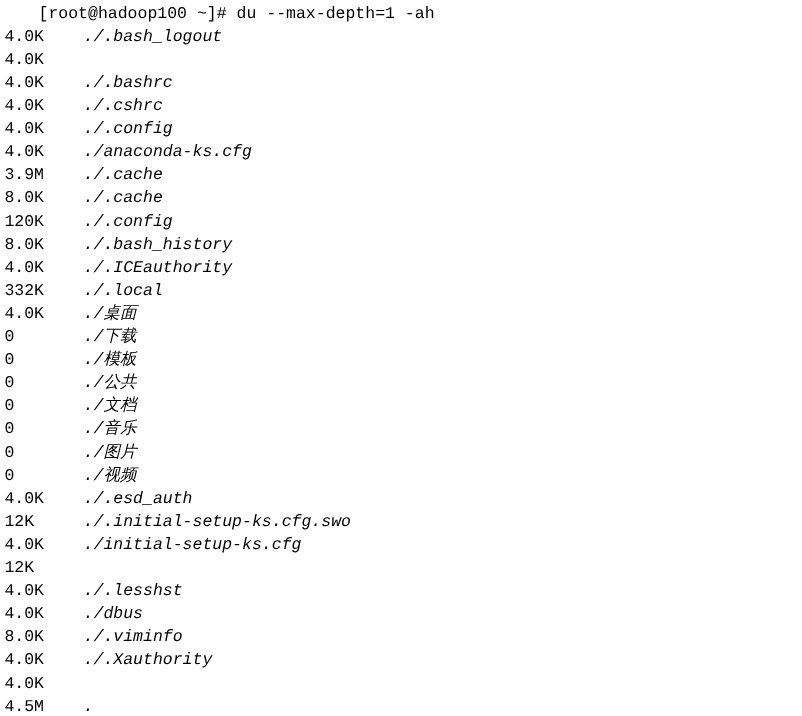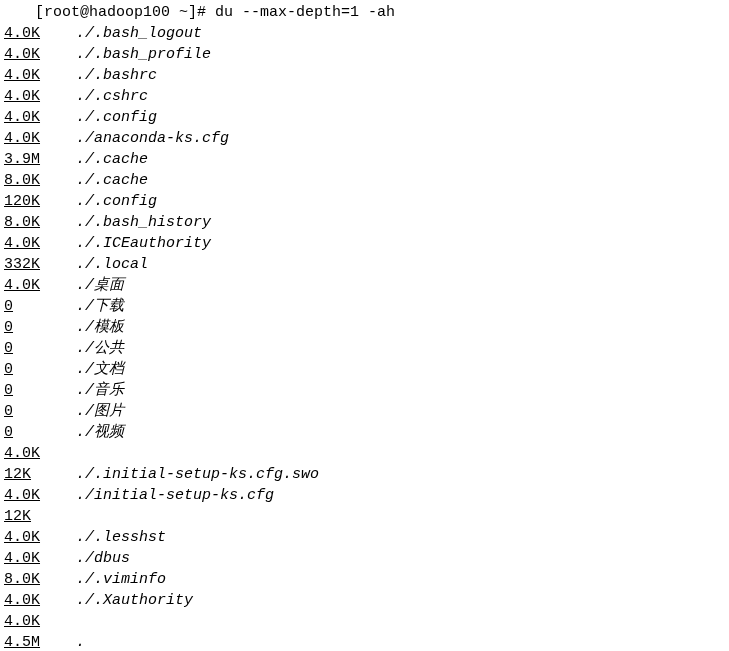--- a/index.html
+++ b/index.html
@@ -20,57 +20,56 @@
       white-space: pre;
       display: flex;
     }
     .prompt-line {
       white-space: pre;
       margin-left: 31px;
     }
     .size-col {
       display: inline-block;
       width: 72px;
-      text-decoration: underline;
     }
     .path-col {
       display: inline-block;
       font-style: italic;
     }
     .output-rows {
       display: block;
     }
   </style>
 </head>
 <body>
 
 <div>
   <div class="prompt-line"><span>[root@hadoop100 ~]# </span><span>du --max-depth=1 -ah</span></div>
   <div class="output-rows" id="output-rows">
       <div class="terminal-line"><span class="size-col">4.0K</span><span class="path-col">./.bash_logout</span></div>
-      <div class="terminal-line"><span class="size-col">4.0K</span><span class="path-col">./.bash_profile</span></div>
+      <div class="terminal-line"><span class="size-col">4.0K</span></div>
       <div class="terminal-line"><span class="size-col">4.0K</span><span class="path-col">./.bashrc</span></div>
       <div class="terminal-line"><span class="size-col">4.0K</span><span class="path-col">./.cshrc</span></div>
       <div class="terminal-line"><span class="size-col">4.0K</span><span class="path-col">./.config</span></div>
       <div class="terminal-line"><span class="size-col">4.0K</span><span class="path-col">./anaconda-ks.cfg</span></div>
       <div class="terminal-line"><span class="size-col">3.9M</span><span class="path-col">./.cache</span></div>
       <div class="terminal-line"><span class="size-col">8.0K</span><span class="path-col">./.cache</span></div>
       <div class="terminal-line"><span class="size-col">120K</span><span class="path-col">./.config</span></div>
       <div class="terminal-line"><span class="size-col">8.0K</span><span class="path-col">./.bash_history</span></div>
       <div class="terminal-line"><span class="size-col">4.0K</span><span class="path-col">./.ICEauthority</span></div>
       <div class="terminal-line"><span class="size-col">332K</span><span class="path-col">./.local</span></div>
       <div class="terminal-line"><span class="size-col">4.0K</span><span class="path-col">./桌面</span></div>
       <div class="terminal-line"><span class="size-col">0</span><span class="path-col">./下载</span></div>
       <div class="terminal-line"><span class="size-col">0</span><span class="path-col">./模板</span></div>
       <div class="terminal-line"><span class="size-col">0</span><span class="path-col">./公共</span></div>
       <div class="terminal-line"><span class="size-col">0</span><span class="path-col">./文档</span></div>
       <div class="terminal-line"><span class="size-col">0</span><span class="path-col">./音乐</span></div>
       <div class="terminal-line"><span class="size-col">0</span><span class="path-col">./图片</span></div>
       <div class="terminal-line"><span class="size-col">0</span><span class="path-col">./视频</span></div>
-      <div class="terminal-line"><span class="size-col">4.0K</span></div>
+      <div class="terminal-line"><span class="size-col">4.0K</span><span class="path-col">./.esd_auth</span></div>
       <div class="terminal-line"><span class="size-col">12K</span><span class="path-col">./.initial-setup-ks.cfg.swo</span></div>
       <div class="terminal-line"><span class="size-col">4.0K</span><span class="path-col">./initial-setup-ks.cfg</span></div>
       <div class="terminal-line"><span class="size-col">12K</span></div>
       <div class="terminal-line"><span class="size-col">4.0K</span><span class="path-col">./.lesshst</span></div>
       <div class="terminal-line"><span class="size-col">4.0K</span><span class="path-col">./dbus</span></div>
       <div class="terminal-line"><span class="size-col">8.0K</span><span class="path-col">./.viminfo</span></div>
       <div class="terminal-line"><span class="size-col">4.0K</span><span class="path-col">./.Xauthority</span></div>
       <div class="terminal-line"><span class="size-col">4.0K</span></div>
       <div class="terminal-line"><span class="size-col">4.5M</span><span class="path-col">.</span></div>
     </div>

